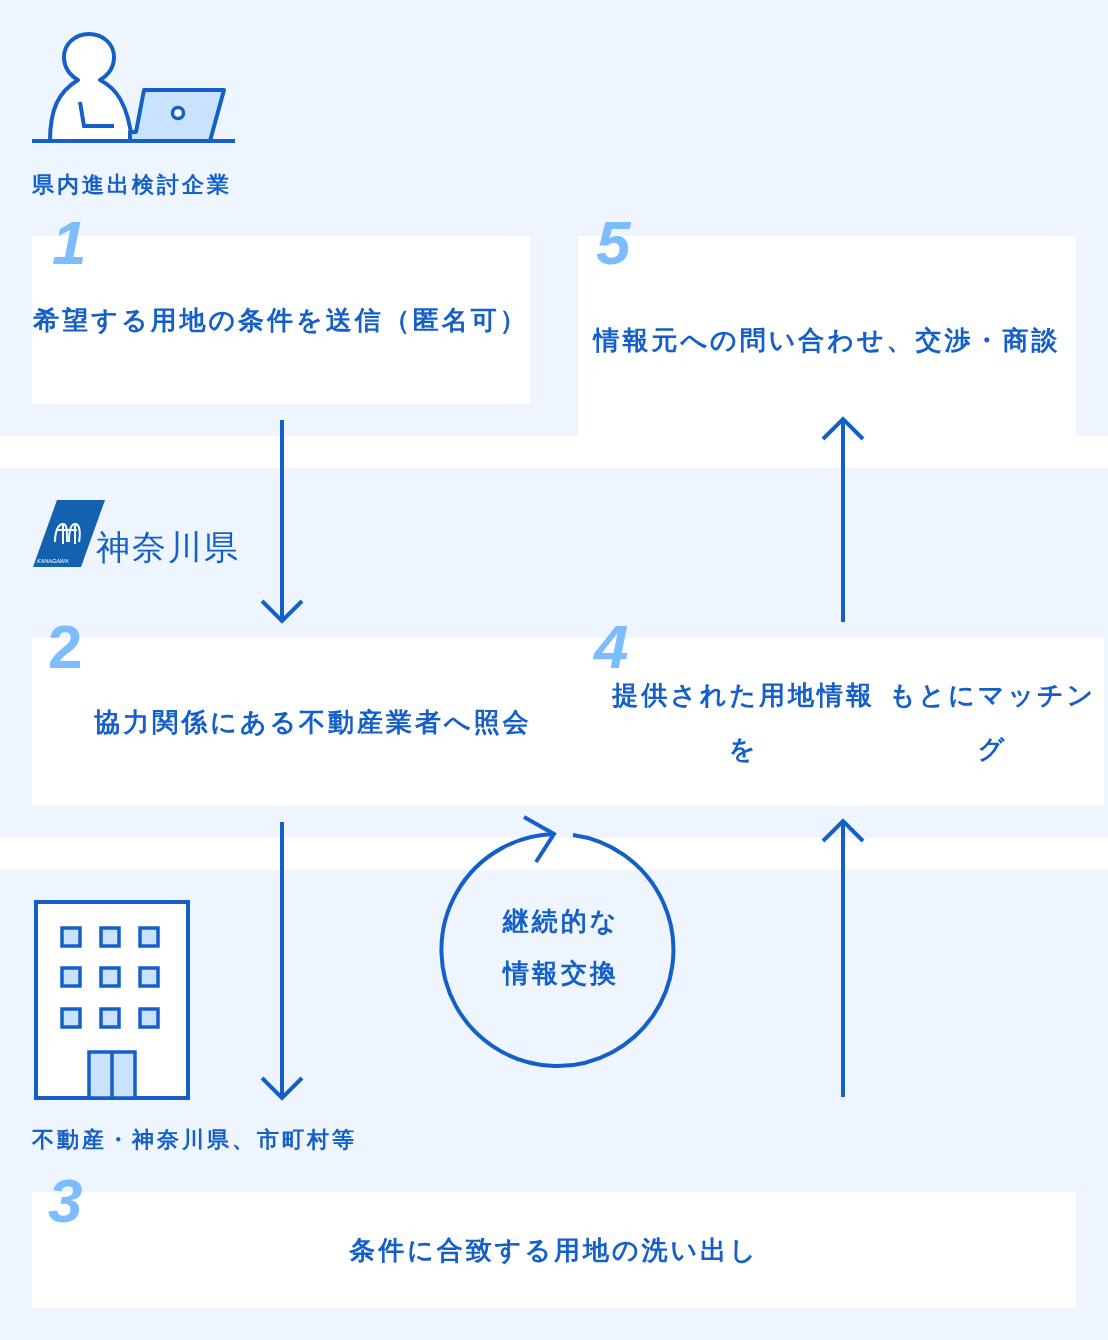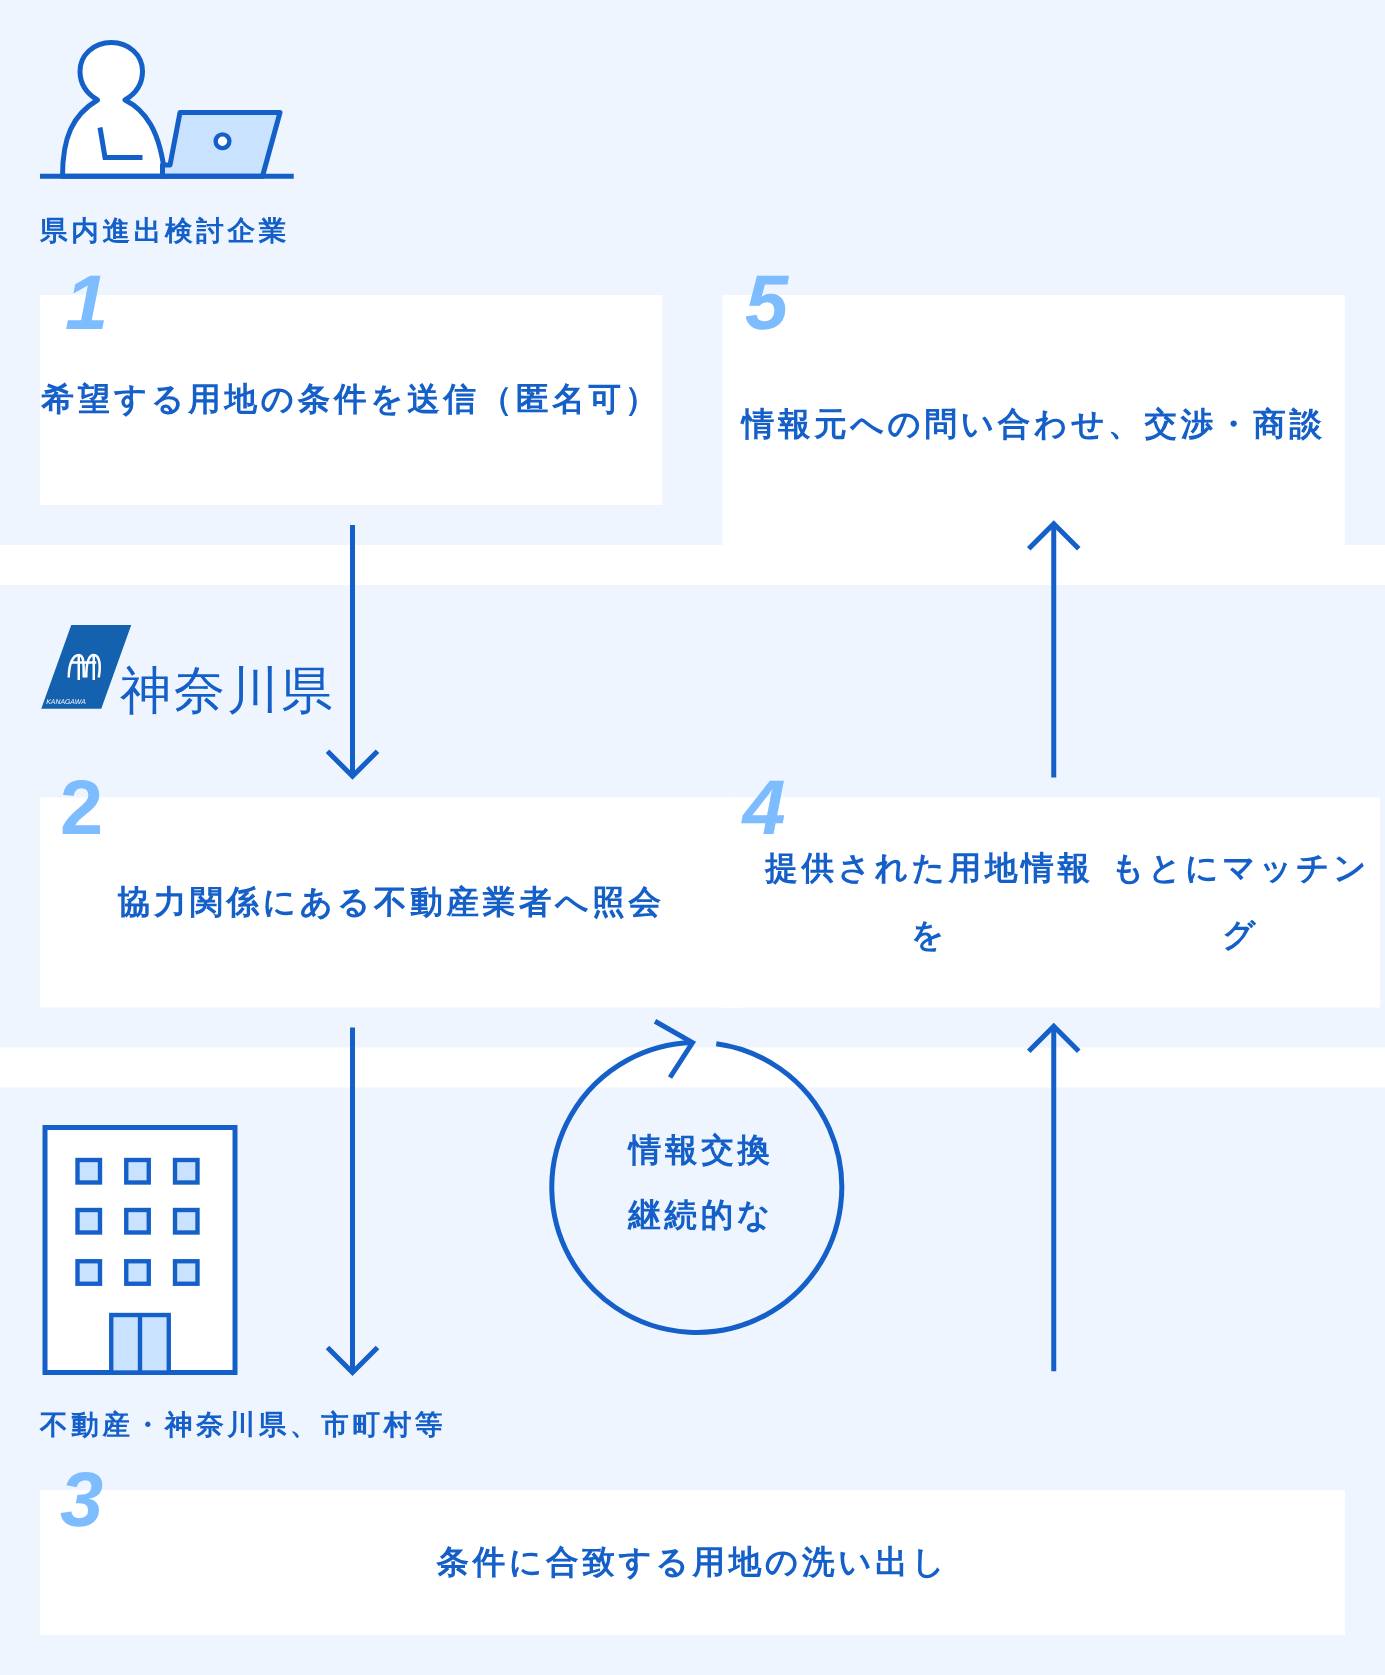--- a/index.html
+++ b/index.html
@@ -5,21 +5,21 @@
   html, body { margin: 0; padding: 0; background: #ffffff; }
   body { width: 1108px; height: 1340px; position: relative; overflow: hidden;
          font-family: "DejaVu Sans", "Liberation Sans", sans-serif; color: #1560c8; }
   .band { position: absolute; left: 0; width: 1108px; background: #eef5ff; }
   .box { position: absolute; background: #ffffff; display: flex; flex-direction: row;
          align-items: center; justify-content: center; text-align: center; }
   .box-text { font-size: 26px; font-weight: bold; letter-spacing: 3px; line-height: 54px; color: #1560c8; }
   .num { position: absolute; font-family: "Liberation Sans", sans-serif; font-style: italic;
          font-weight: bold; font-size: 62px; color: #7cbcff; line-height: 1; }
   .label { position: absolute; font-size: 22px; font-weight: bold; letter-spacing: 3px; color: #1560c8; white-space: nowrap; }
-  .pref-name { font-size: 41px; font-weight: normal; letter-spacing: 2px; }
+  .pref-name { font-size: 34px; font-weight: normal; letter-spacing: 2px; }
   svg.ico { position: absolute; overflow: visible; }
   .circle-text { position: absolute; left: 446px; top: 895px; width: 230px; text-align: center;
                  font-size: 26px; font-weight: bold; letter-spacing: 3px; line-height: 52px; color: #1560c8; }
 </style>
 </head>
 <body>
 
 <div class="band" style="top:0;height:436px;"></div>
 <div class="band" style="top:468px;height:370px;"></div>
 <div class="band" style="top:870px;height:470px;"></div>
@@ -104,15 +104,15 @@
   </g>
 </svg>
 
 <svg class="ico" style="left:420px;top:800px;" width="280" height="280" viewBox="0 0 280 280">
   <g fill="none" stroke="#1560c8" stroke-width="4">
     <path d="M153 35 A116 116 0 1 1 134 34"></path>
     <polyline points="104,17 134,34 116,62"></polyline>
   </g>
 </svg>
 <div class="circle-text">
+  <div>継続的な</div>
   <div>情報交換</div>
-  <div>継続的な</div>
 </div>
 
 </body></html>

